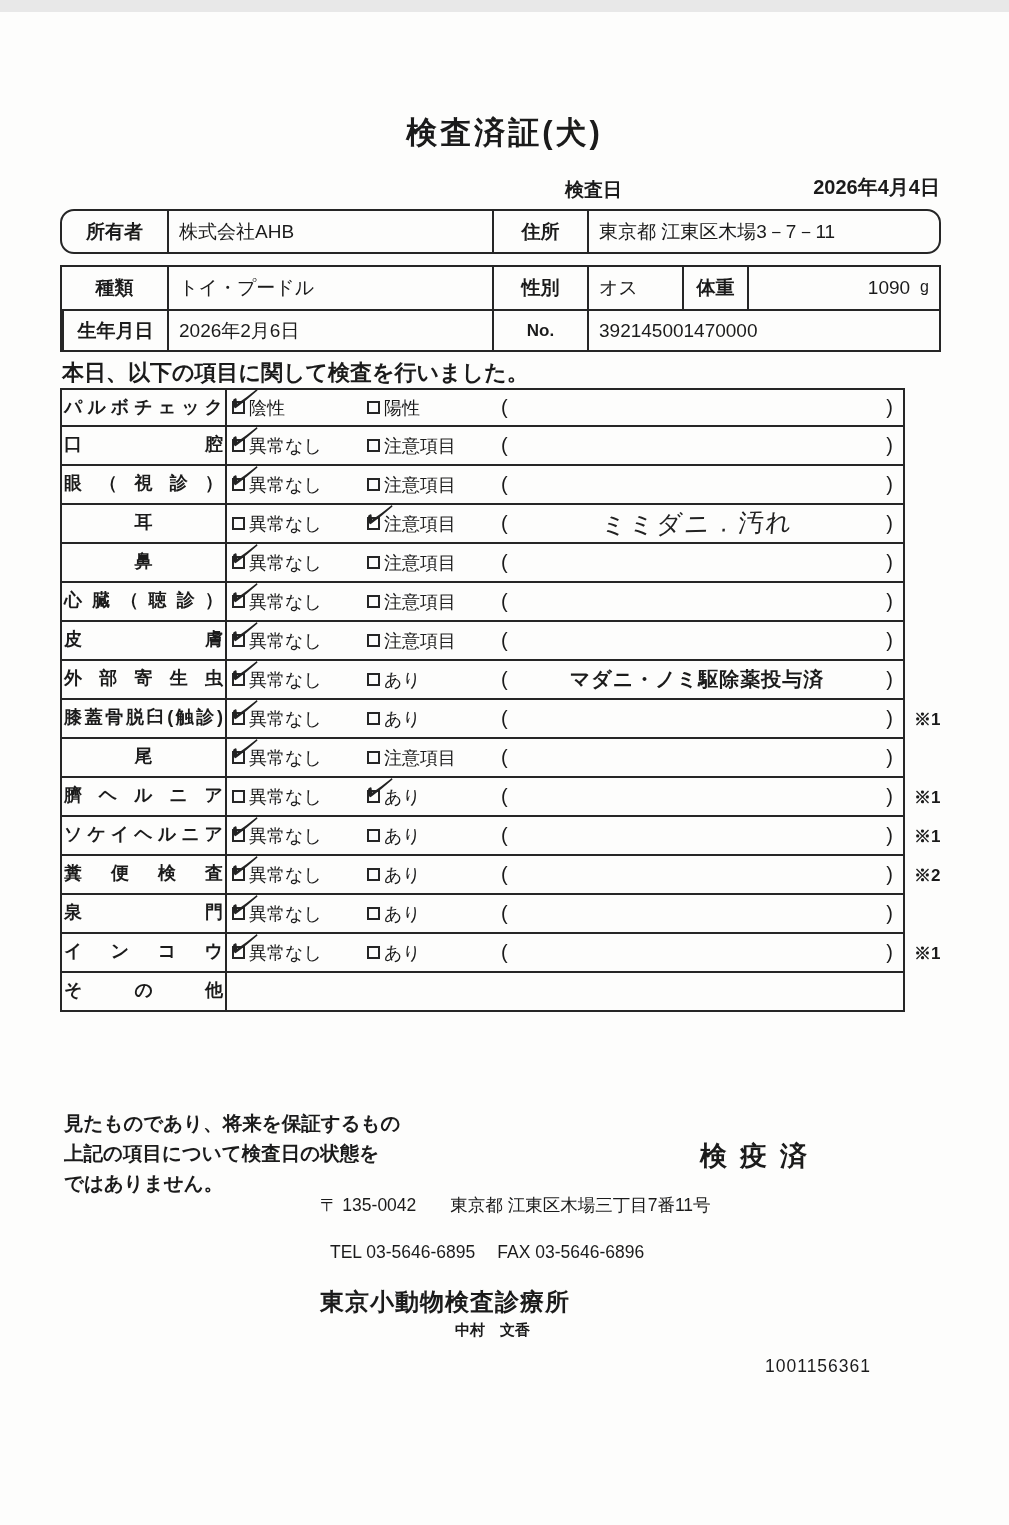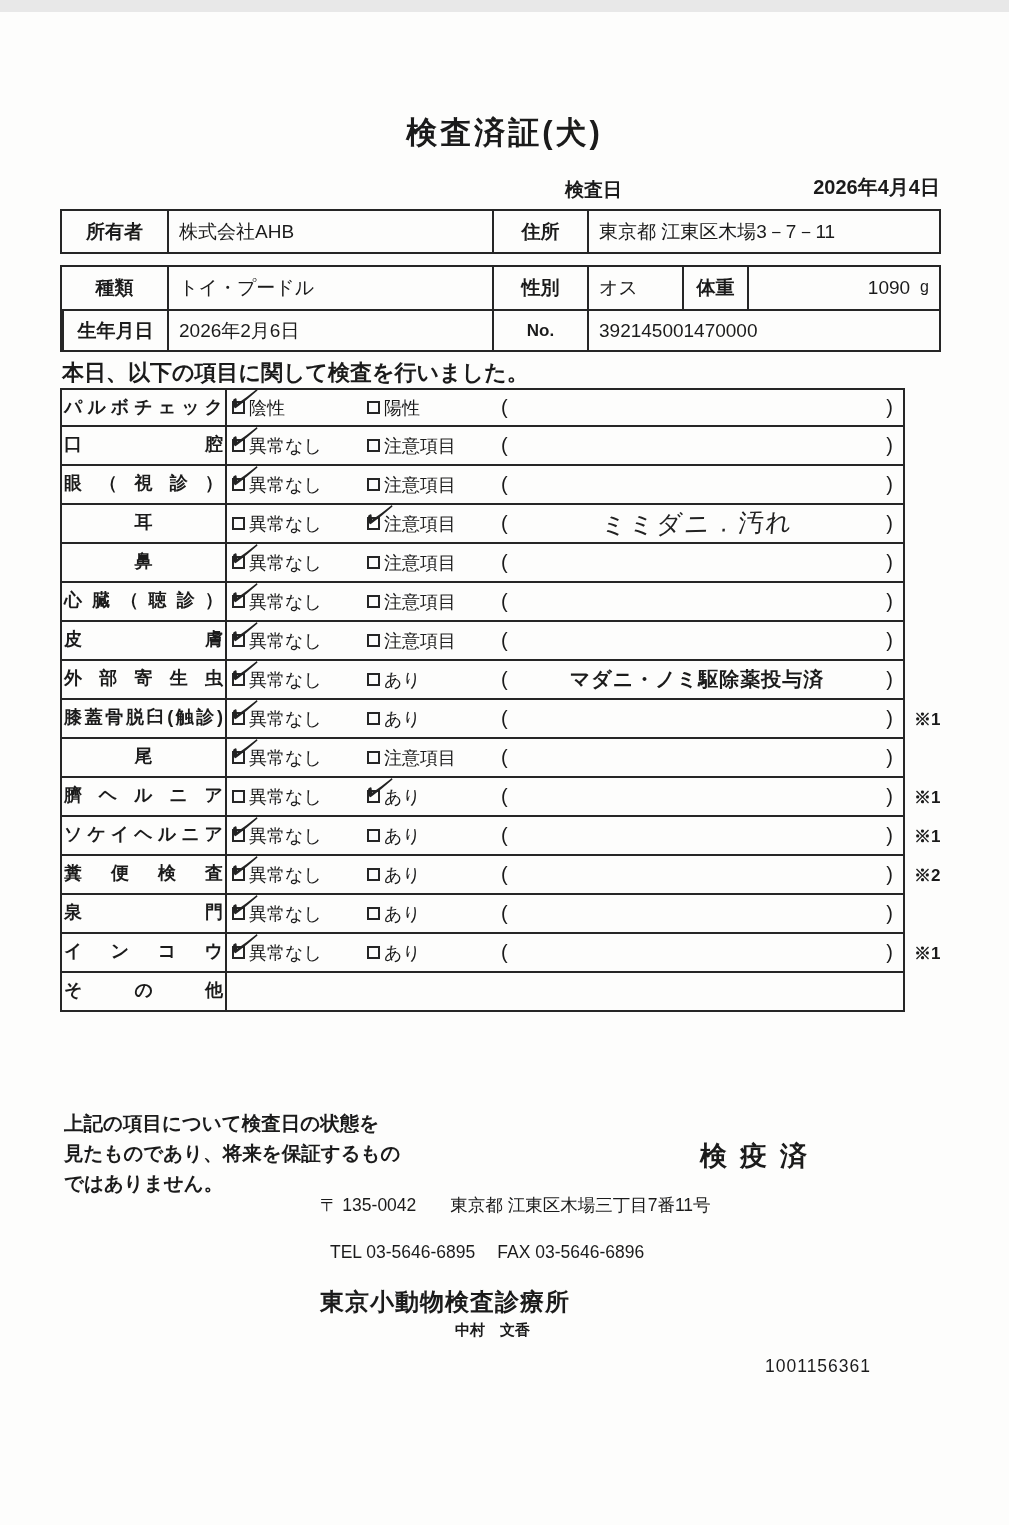--- a/index.html
+++ b/index.html
@@ -13,21 +13,21 @@
   .doc-title{left:0;right:0;top:100px;text-align:center;font-size:31px;font-weight:700;letter-spacing:3px;}
   .insp-label{left:565px;top:165px;font-size:19px;font-weight:600;}
   .insp-date{right:69px;top:162px;font-size:20px;font-weight:600;}
   
   .info-tbl{border:2px solid #262626;display:grid;box-sizing:border-box;background:#fdfdfc;}
   .cell{border-left:2px solid #262626;display:flex;align-items:center;box-sizing:border-box;
         padding:0 10px;font-size:19px;white-space:nowrap;overflow:hidden;}
   .cell:first-child{border-left:none;}
   .cell.lab{justify-content:center;font-weight:600;padding:0 4px;}
   .cell.bt{border-top:2px solid #262626;}
-  .owner-tbl{left:60px;top:197px;width:881px;height:45px;grid-template-columns:105px 325px 95px 1fr;}
+  .owner-tbl{left:60px;top:197px;width:881px;height:45px;grid-template-columns:105px 325px 95px 1fr;border-radius:14px;}
   .pet-tbl{left:60px;top:253px;width:881px;height:87px;
            grid-template-columns:105px 325px 95px 95px 65px 1fr;grid-template-rows:42px 41px;}
   .span2{grid-column:span 2;}
   .weight-val{justify-content:flex-end;gap:10px;align-items:center;}
   .unit{font-size:16px;padding-bottom:2px;}
   .no-lab{font-size:17px;}
   
   .intro{left:62px;top:346px;font-size:22px;font-weight:600;}
   
   .chk-table{left:60px;top:376px;width:930px;display:flex;flex-direction:column;}
@@ -551,22 +551,22 @@
             <span class="pc">)</span>
           </span>
         </div>
       </div>
       <span class="mark"></span>
     </div>
   </div>
 
 
   <div class="abs disclaimer">
+    <div>見たものであり、将来を保証するもの</div>
     <div>上記の項目について検査日の状態を</div>
-    <div>見たものであり、将来を保証するもの</div>
     <div>ではありません。</div>
   </div>
 
   <div class="abs stamp">検疫済</div>
 
   <div class="abs postal">
     <span>〒 135-0042</span><span class="gap"></span><span>東京都 江東区木場三丁目7番11号</span>
   </div>
   <div class="abs telfax">
     <span>TEL 03-5646-6895</span><span class="gap"></span><span>FAX 03-5646-6896</span>

